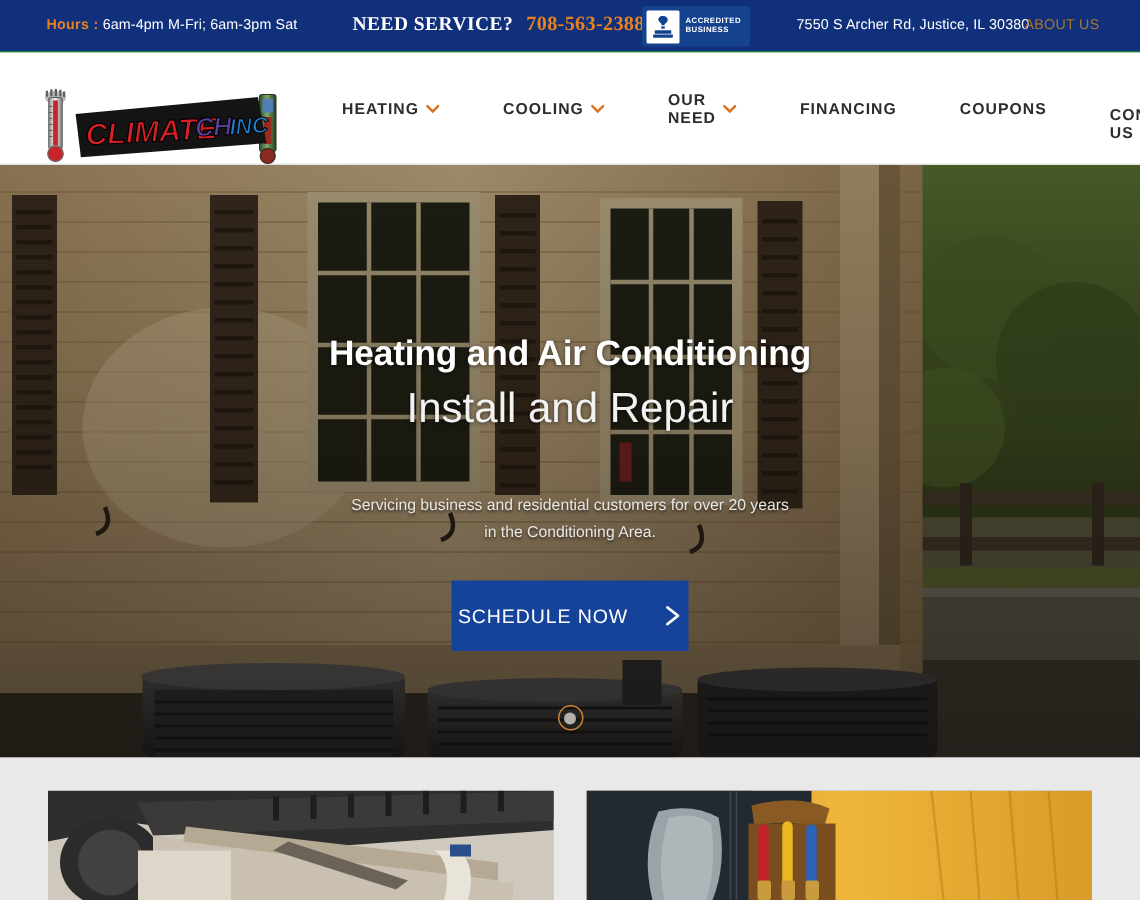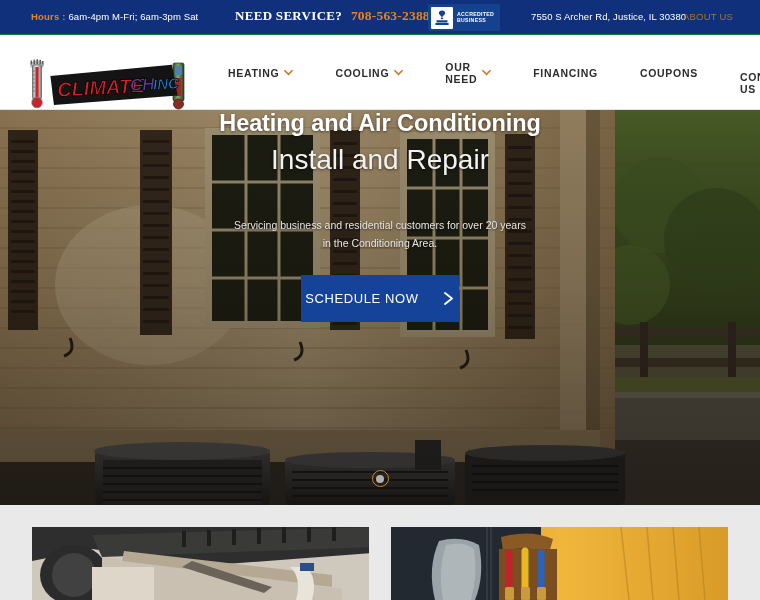--- a/index.html
+++ b/index.html
@@ -102,20 +102,21 @@
   .hero-photo { position: absolute; inset: 0; }
 
   .hero-overlay {
     position: absolute; inset: 0;
     background: linear-gradient(to bottom, rgba(20,14,8,.30) 0%, rgba(20,14,8,.42) 45%, rgba(14,10,6,.62) 100%);
   }
   .hero-inner {
     position: relative;
     height: 100%;
     display: flex; flex-direction: column; align-items: center;
+    padding-top: 112px;
   }
   .hero-h1 {
     font-size: 23.5px; font-weight: bold; color: #ffffff;
     letter-spacing: -.1px;
     text-shadow: 0 1px 3px rgba(0,0,0,.55);
   }
   .hero-h2 {
     font-size: 28px; font-weight: normal; color: #f2f2f2;
     margin-top: 7px;
     text-shadow: 0 1px 3px rgba(0,0,0,.55);

